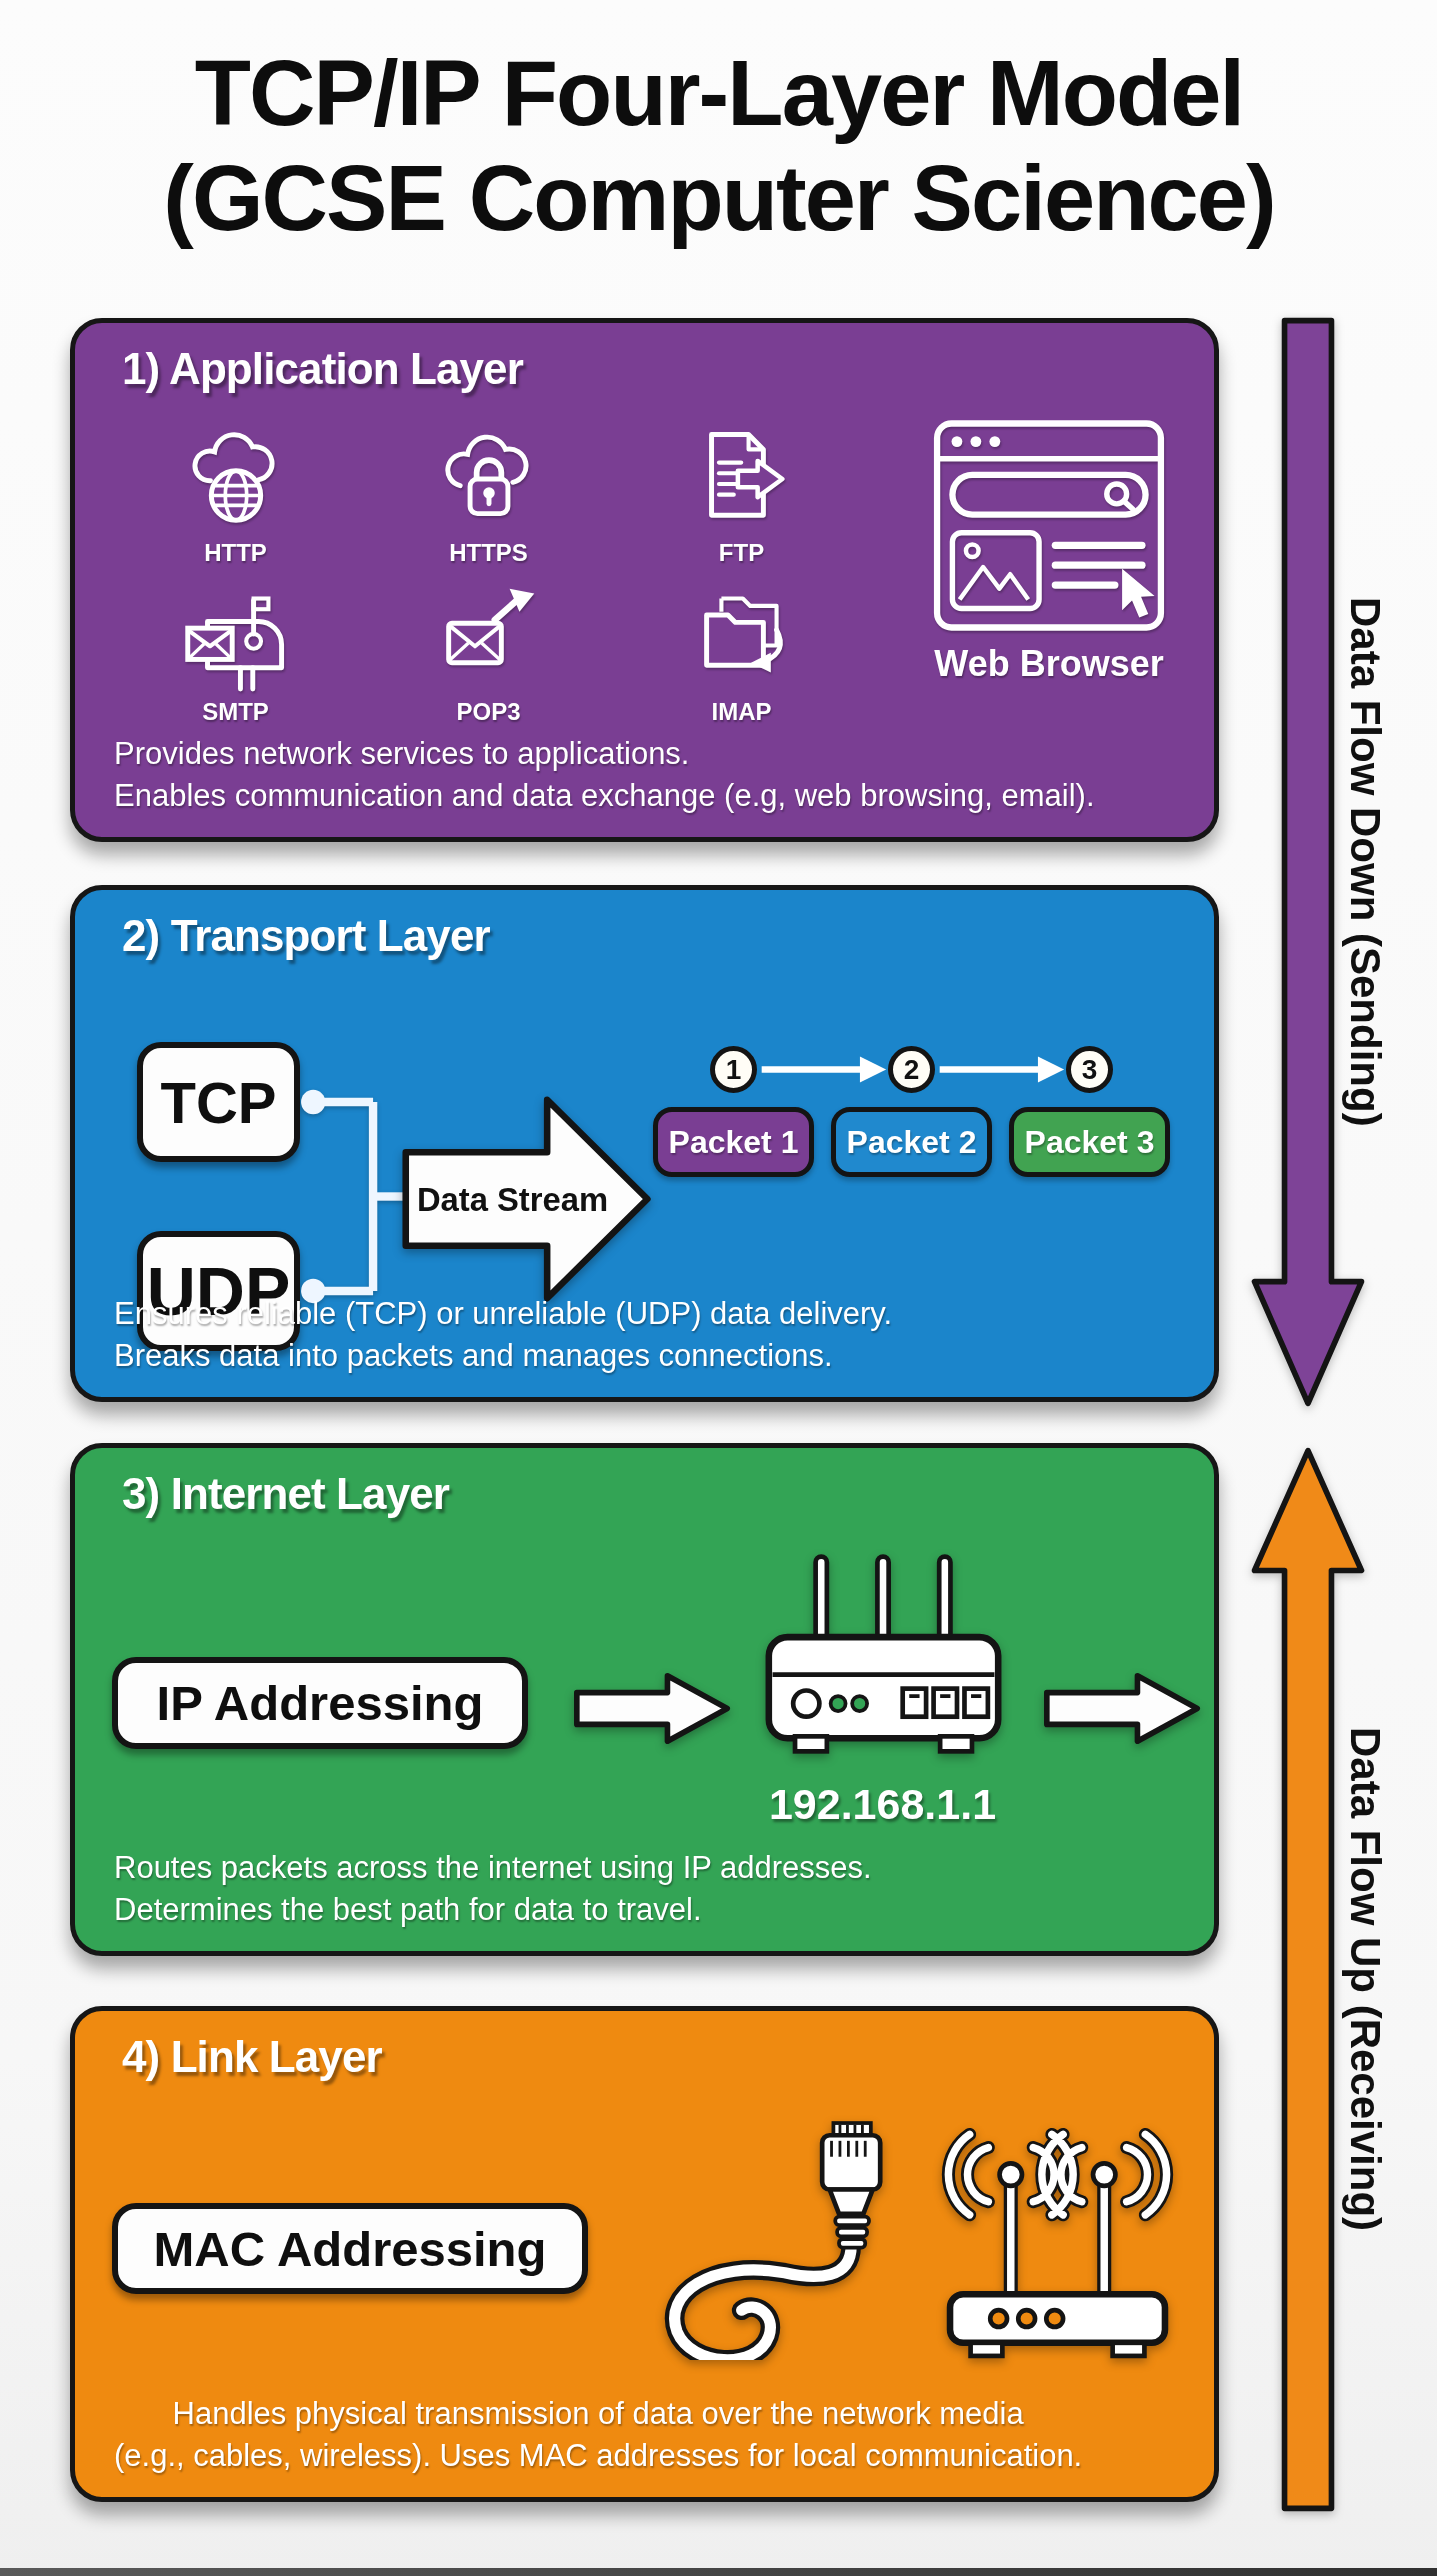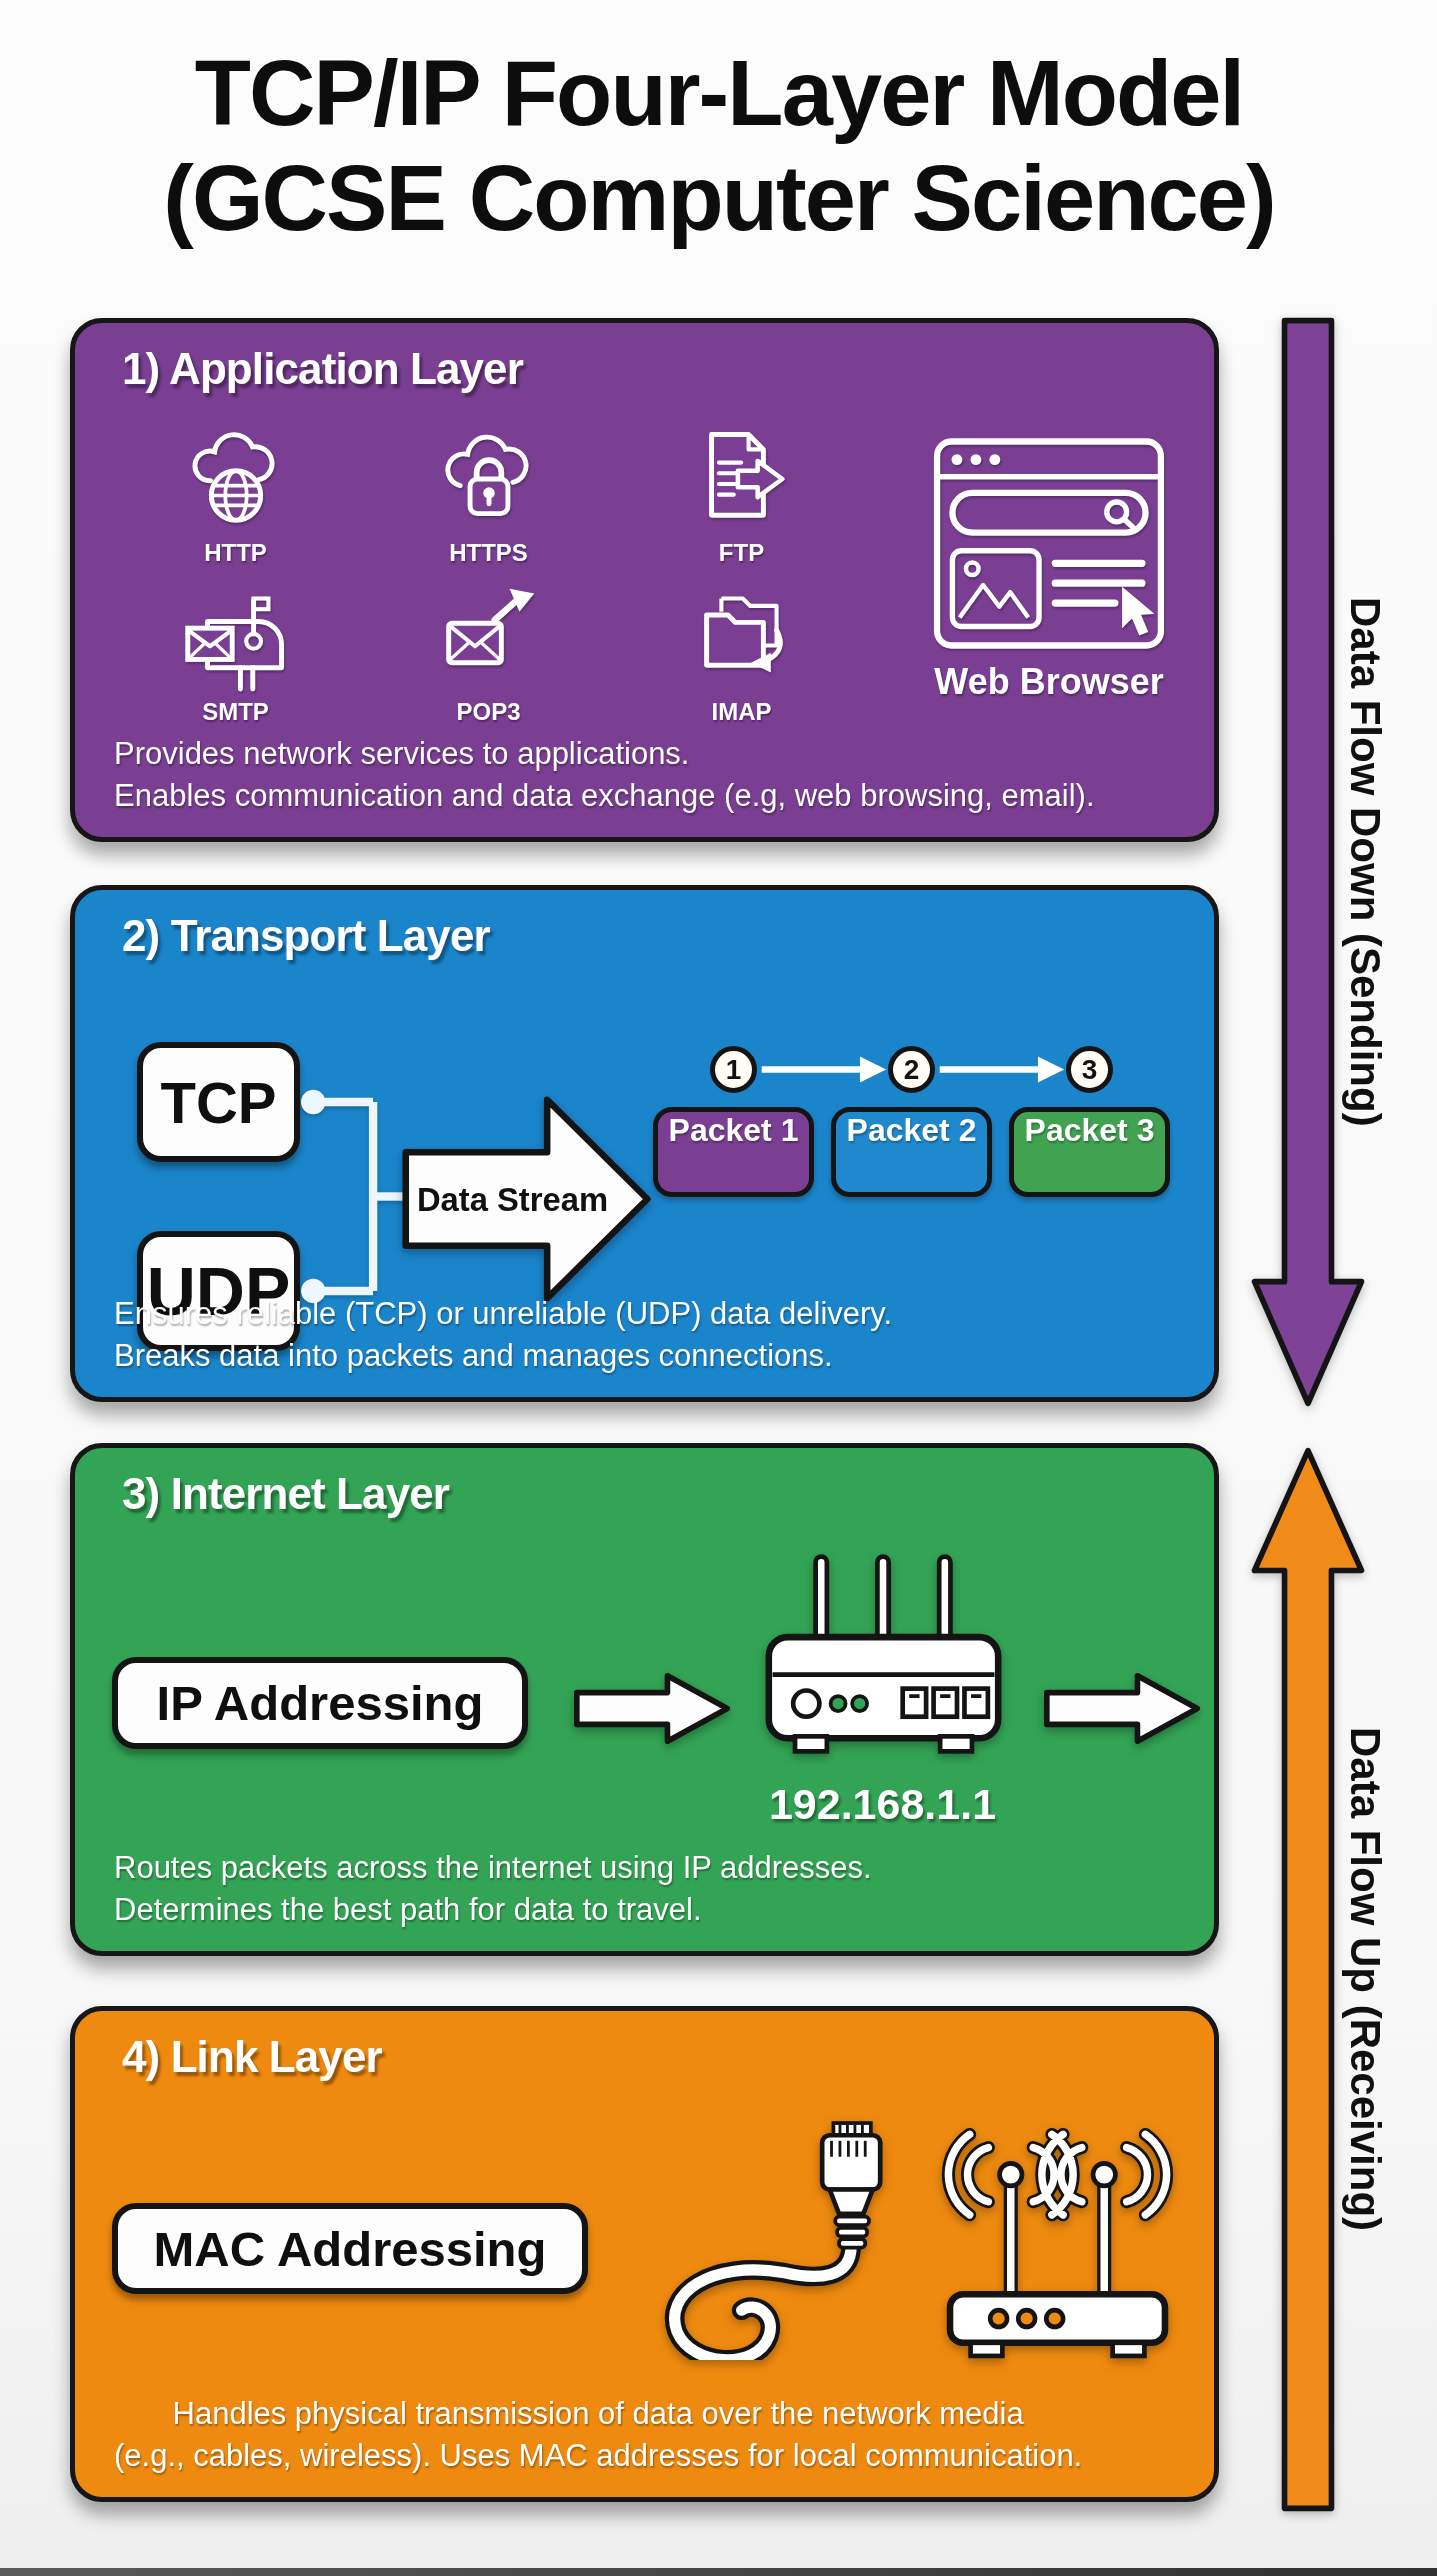--- a/index.html
+++ b/index.html
@@ -32,21 +32,21 @@
     font-size:31px;line-height:1.35;text-shadow:0.9px 1.9px 1.9px rgba(0,0,0,.35);
   }
   
   .app-grid{
     position:absolute;left:34px;top:105px;width:758px;
     display:grid;grid-template-columns:repeat(3,253px);row-gap:20.6px;
   }
   .proto{display:flex;flex-direction:column;align-items:center;gap:3.7px;}
   .proto svg{height:107px;filter:drop-shadow(1.9px 2.8px 0.9px rgba(0,0,0,.28));}
   .proto .plabel{font-size:24px;font-weight:700;color:#fff;text-shadow:0.9px 1.9px 1.9px rgba(0,0,0,.35);}
-  .browser{position:absolute;left:829px;top:114px;width:290px;text-align:center;}
+  .browser{position:absolute;left:829px;top:96px;width:290px;text-align:center;}
   .browser svg{width:234px;height:213px;filter:drop-shadow(1.9px 2.8px 0.9px rgba(0,0,0,.28));}
   .browser .blabel{font-size:36px;font-weight:700;color:#fff;margin-top:7.5px;text-shadow:0.9px 1.9px 1.9px rgba(0,0,0,.35);}
   
   .wbox{
     position:absolute;background:#fdfdfd;border:6.6px solid #141414;border-radius:24px;
     display:flex;align-items:center;justify-content:center;box-sizing:border-box;
     font-weight:800;color:#0f0f0f;box-shadow:0 5.6px 7.5px rgba(0,0,0,.35);
   }
   .tcp-box{left:62px;top:152px;width:163px;height:120px;font-size:58px;}
   .udp-box{left:62px;top:341px;width:163px;height:120px;font-size:68px;}
@@ -54,22 +54,22 @@
   .stream-arrow{position:absolute;left:327px;top:204px;filter:drop-shadow(0 4.7px 4.7px rgba(0,0,0,.3));}
   .circles{position:absolute;left:578px;top:156px;height:47px;display:flex;align-items:center;}
   .circle{
     width:47px;height:47px;border-radius:50%;background:#fffdf6;border:5.6px solid #141414;
     box-sizing:border-box;display:flex;align-items:center;justify-content:center;
     font-size:28px;font-weight:800;color:#111;flex:0 0 auto;
   }
   .circles .sp{width:131px;flex:0 0 auto;}
   .packets{position:absolute;left:578px;top:217px;display:flex;gap:17px;}
   .packet{
-    width:161px;height:90px;border:5.6px solid #141414;border-radius:19px;box-sizing:border-box;
-    display:flex;align-items:flex-start;justify-content:center;
+    width:161px;height:70px;border:5.6px solid #141414;border-radius:19px;box-sizing:border-box;
+    display:flex;align-items:center;justify-content:center;
     font-size:32px;font-weight:700;color:#fff;text-shadow:0.9px 1.9px 1.9px rgba(0,0,0,.3);
     box-shadow:0 3.7px 5.6px rgba(0,0,0,.25);
   }
   
   .ip-box{left:37px;top:209px;width:416px;height:92px;font-size:49px;}
   .i-arrow{position:absolute;filter:drop-shadow(0 4.7px 4.7px rgba(0,0,0,.3));}
   .router{position:absolute;left:675px;top:103px;filter:drop-shadow(0 4.7px 4.7px rgba(0,0,0,.3));}
   .ip-addr{
     position:absolute;left:674px;top:332px;width:267px;text-align:center;
     font-size:43px;font-weight:700;color:#fff;text-shadow:1.9px 2.8px 2.8px rgba(0,0,0,.4);

